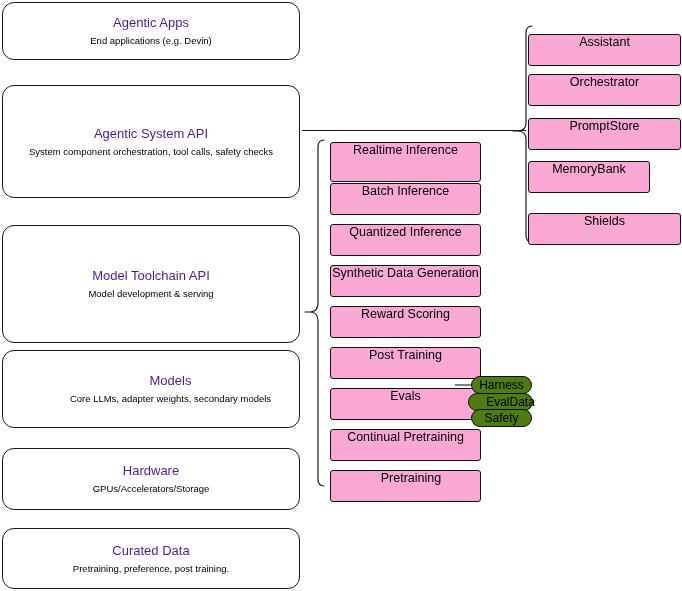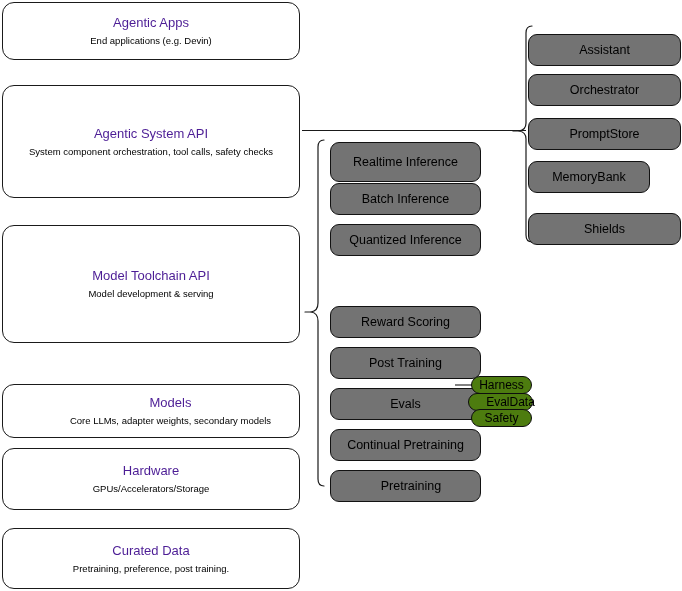--- a/index.html
+++ b/index.html
@@ -40,24 +40,24 @@
     font-size: 9.5px;
     line-height: 13px;
     color: #000;
     margin-top: 3px;
     white-space: nowrap;
   }
   .stack-box {
     position: absolute;
     box-sizing: border-box;
     border: 1.3px solid #121212;
-    border-radius: 9px;
-    background: #737373;
+    border-radius: 3px;
+    background: #f9a8d4;
     display: flex;
-    align-items: center;
+    align-items: flex-start;
     justify-content: center;
     font-size: 12.5px;
     line-height: 15px;
     white-space: nowrap;
     z-index: 3;
   }
   .pill {
     position: absolute;
     box-sizing: border-box;
     border: 1.4px solid #0d0d0d;
@@ -122,21 +122,21 @@
   <div class="box" style="left:2px; top:85px; width:298px; height:113px;">
     <div class="title">Agentic System API</div>
     <div class="subtitle">System component orchestration, tool calls, safety checks</div>
   </div>
 
   <div class="box" style="left:2px; top:225px; width:298px; height:118px;">
     <div class="title">Model Toolchain API</div>
     <div class="subtitle">Model development &amp; serving</div>
   </div>
 
-  <div class="box" style="left:2px; top:384px; width:298px; height:54px;padding-left:39px;">
+  <div class="box" style="left:2px; top:350px; width:298px; height:78px;padding-left:39px;">
     <div class="title">Models</div>
     <div class="subtitle">Core LLMs, adapter weights, secondary models</div>
   </div>
 
   <div class="box" style="left:2px; top:448px; width:298px; height:62px;">
     <div class="title">Hardware</div>
     <div class="subtitle">GPUs/Accelerators/Storage</div>
   </div>
 
   <div class="box" style="left:2px; top:528px; width:298px; height:61px;">
@@ -146,20 +146,23 @@
 
   <div class="stack-box" style="left:330px; top:142px; width:151px; height:40px;">
     <span>Realtime Inference</span>
   </div>
   <div class="stack-box" style="left:330px; top:183px; width:151px; height:32px;">
     <span>Batch Inference</span>
   </div>
   <div class="stack-box" style="left:330px; top:224px; width:151px; height:32px;">
     <span>Quantized Inference</span>
   </div>
+  <div class="stack-box" style="left:330px; top:265px; width:151px; height:32px;">
+    <span>Synthetic Data Generation</span>
+  </div>
   <div class="stack-box" style="left:330px; top:306px; width:151px; height:32px;">
     <span>Reward Scoring</span>
   </div>
   <div class="stack-box" style="left:330px; top:347px; width:151px; height:32px;">
     <span>Post Training</span>
   </div>
   <div class="stack-box" style="left:330px; top:388px; width:151px; height:32px;">
     <span>Evals</span>
   </div>
   <div class="stack-box" style="left:330px; top:429px; width:151px; height:32px;">

